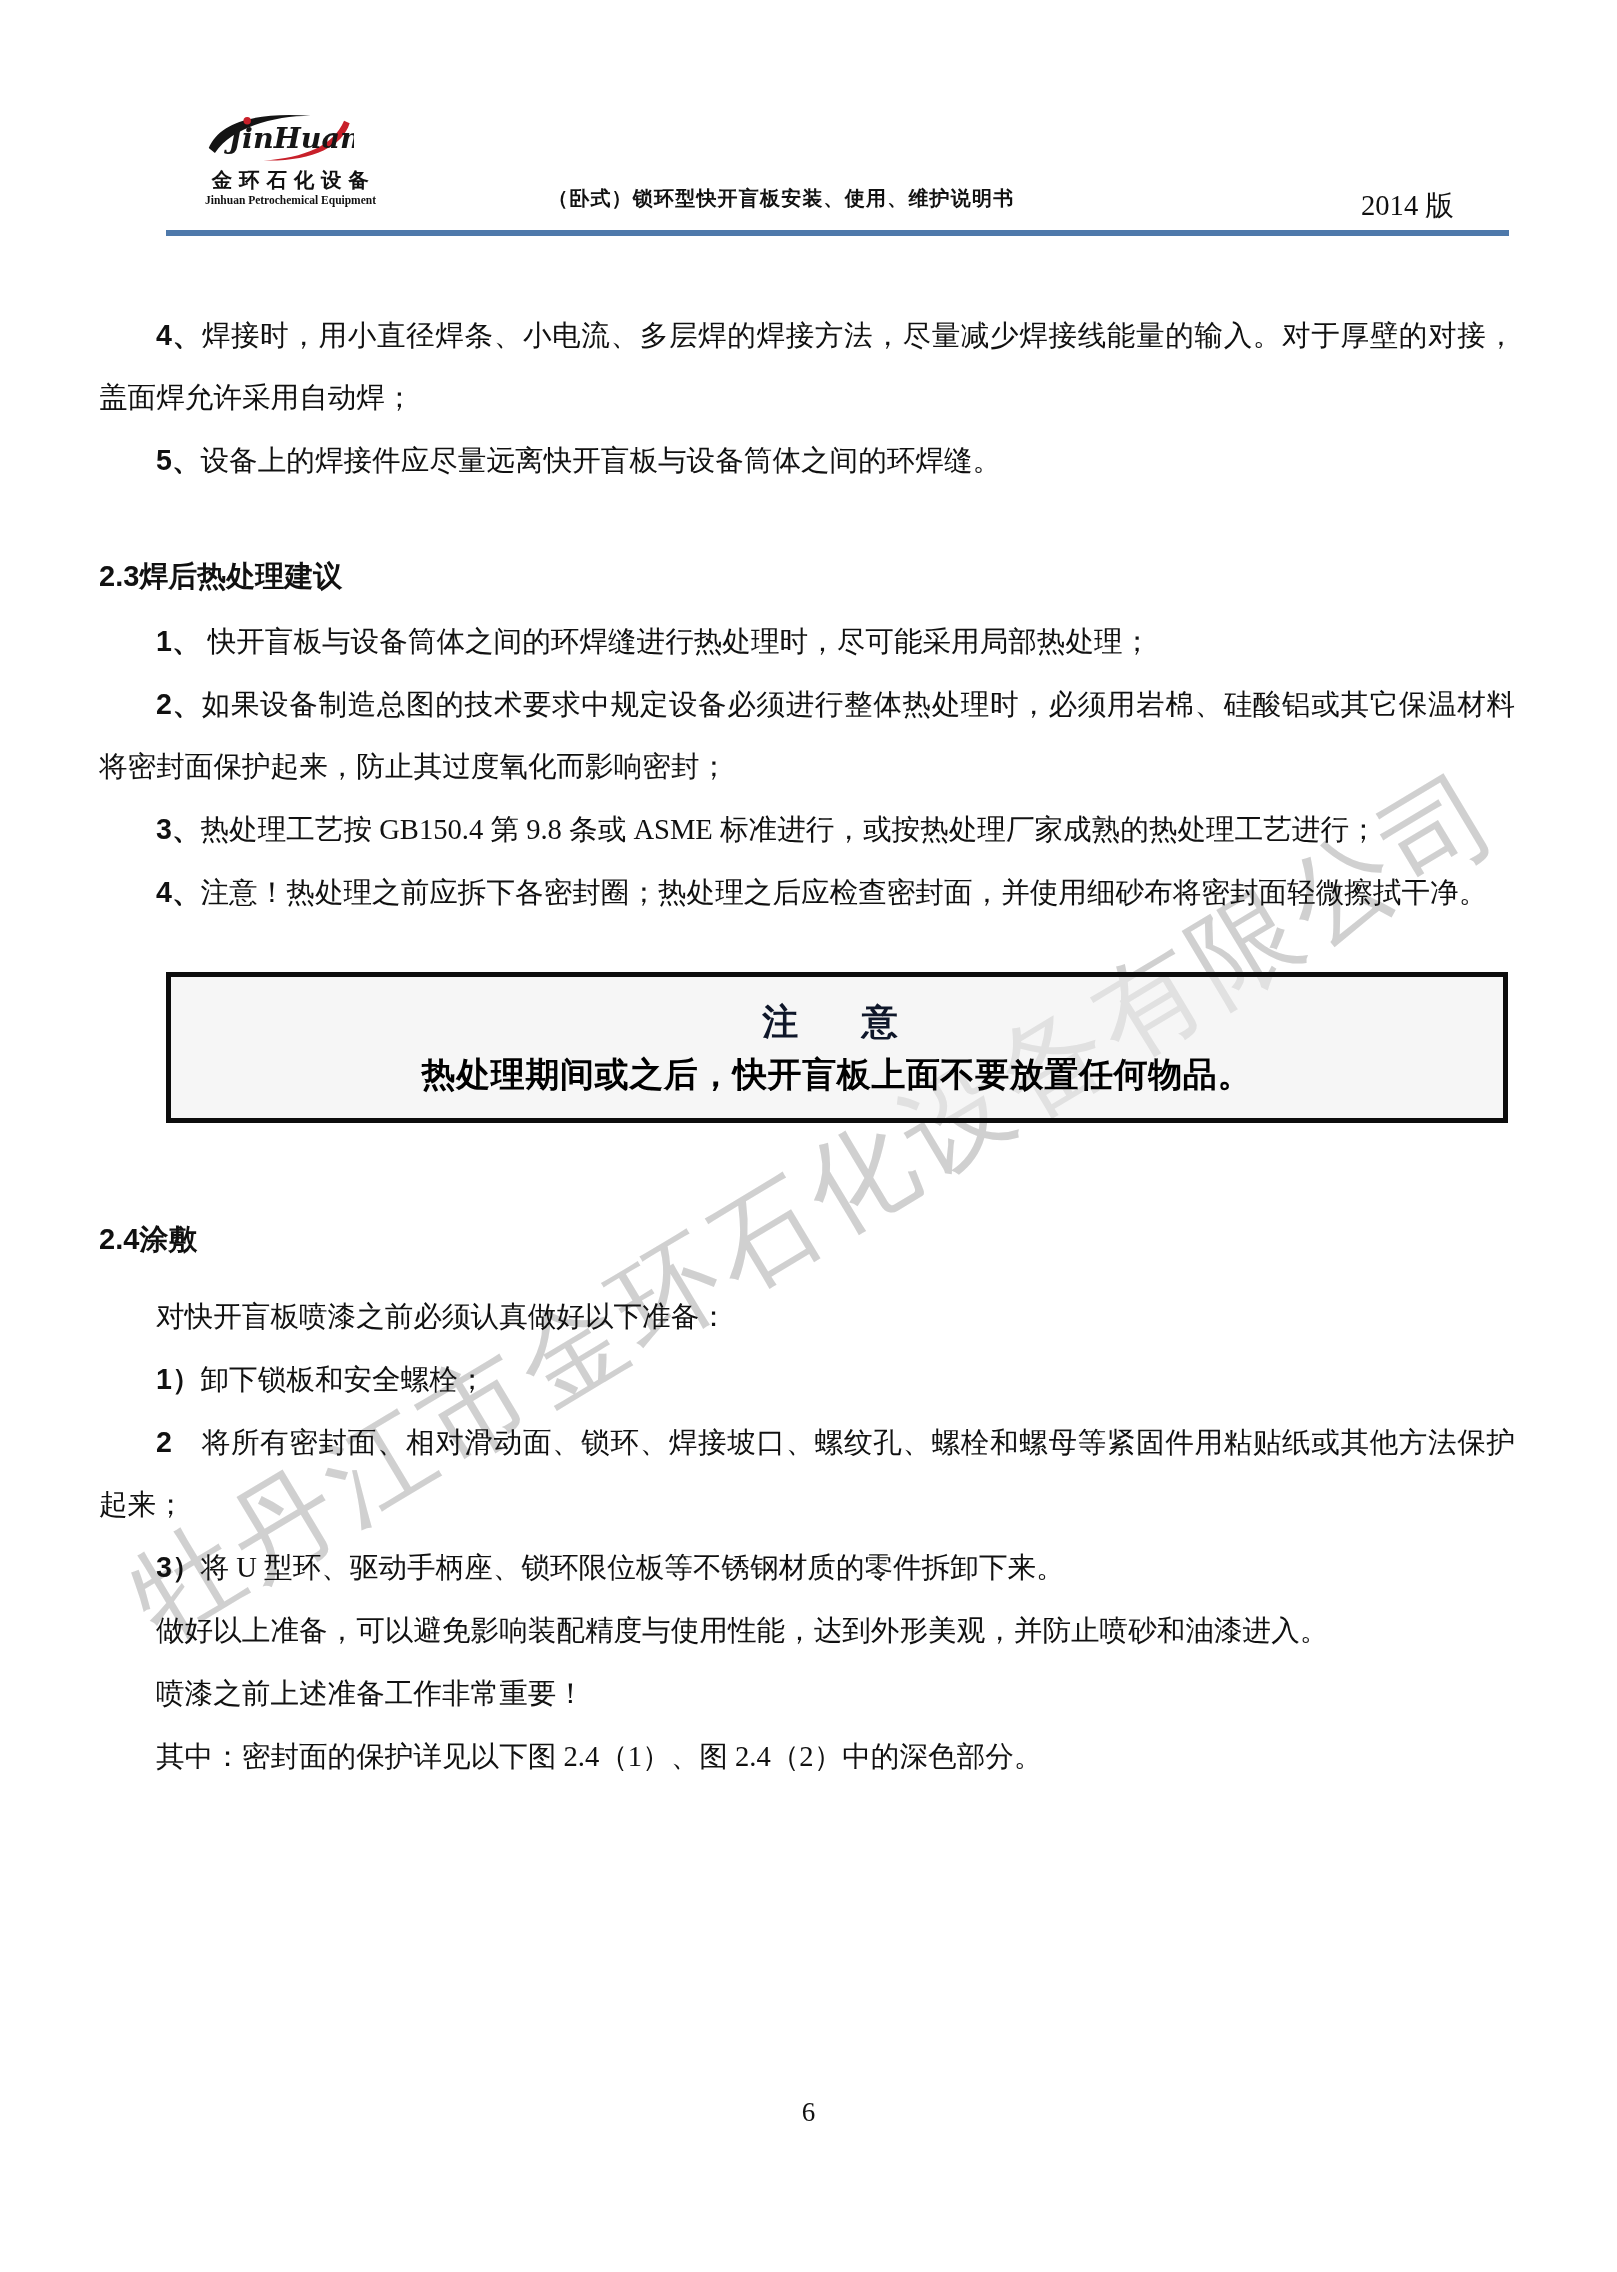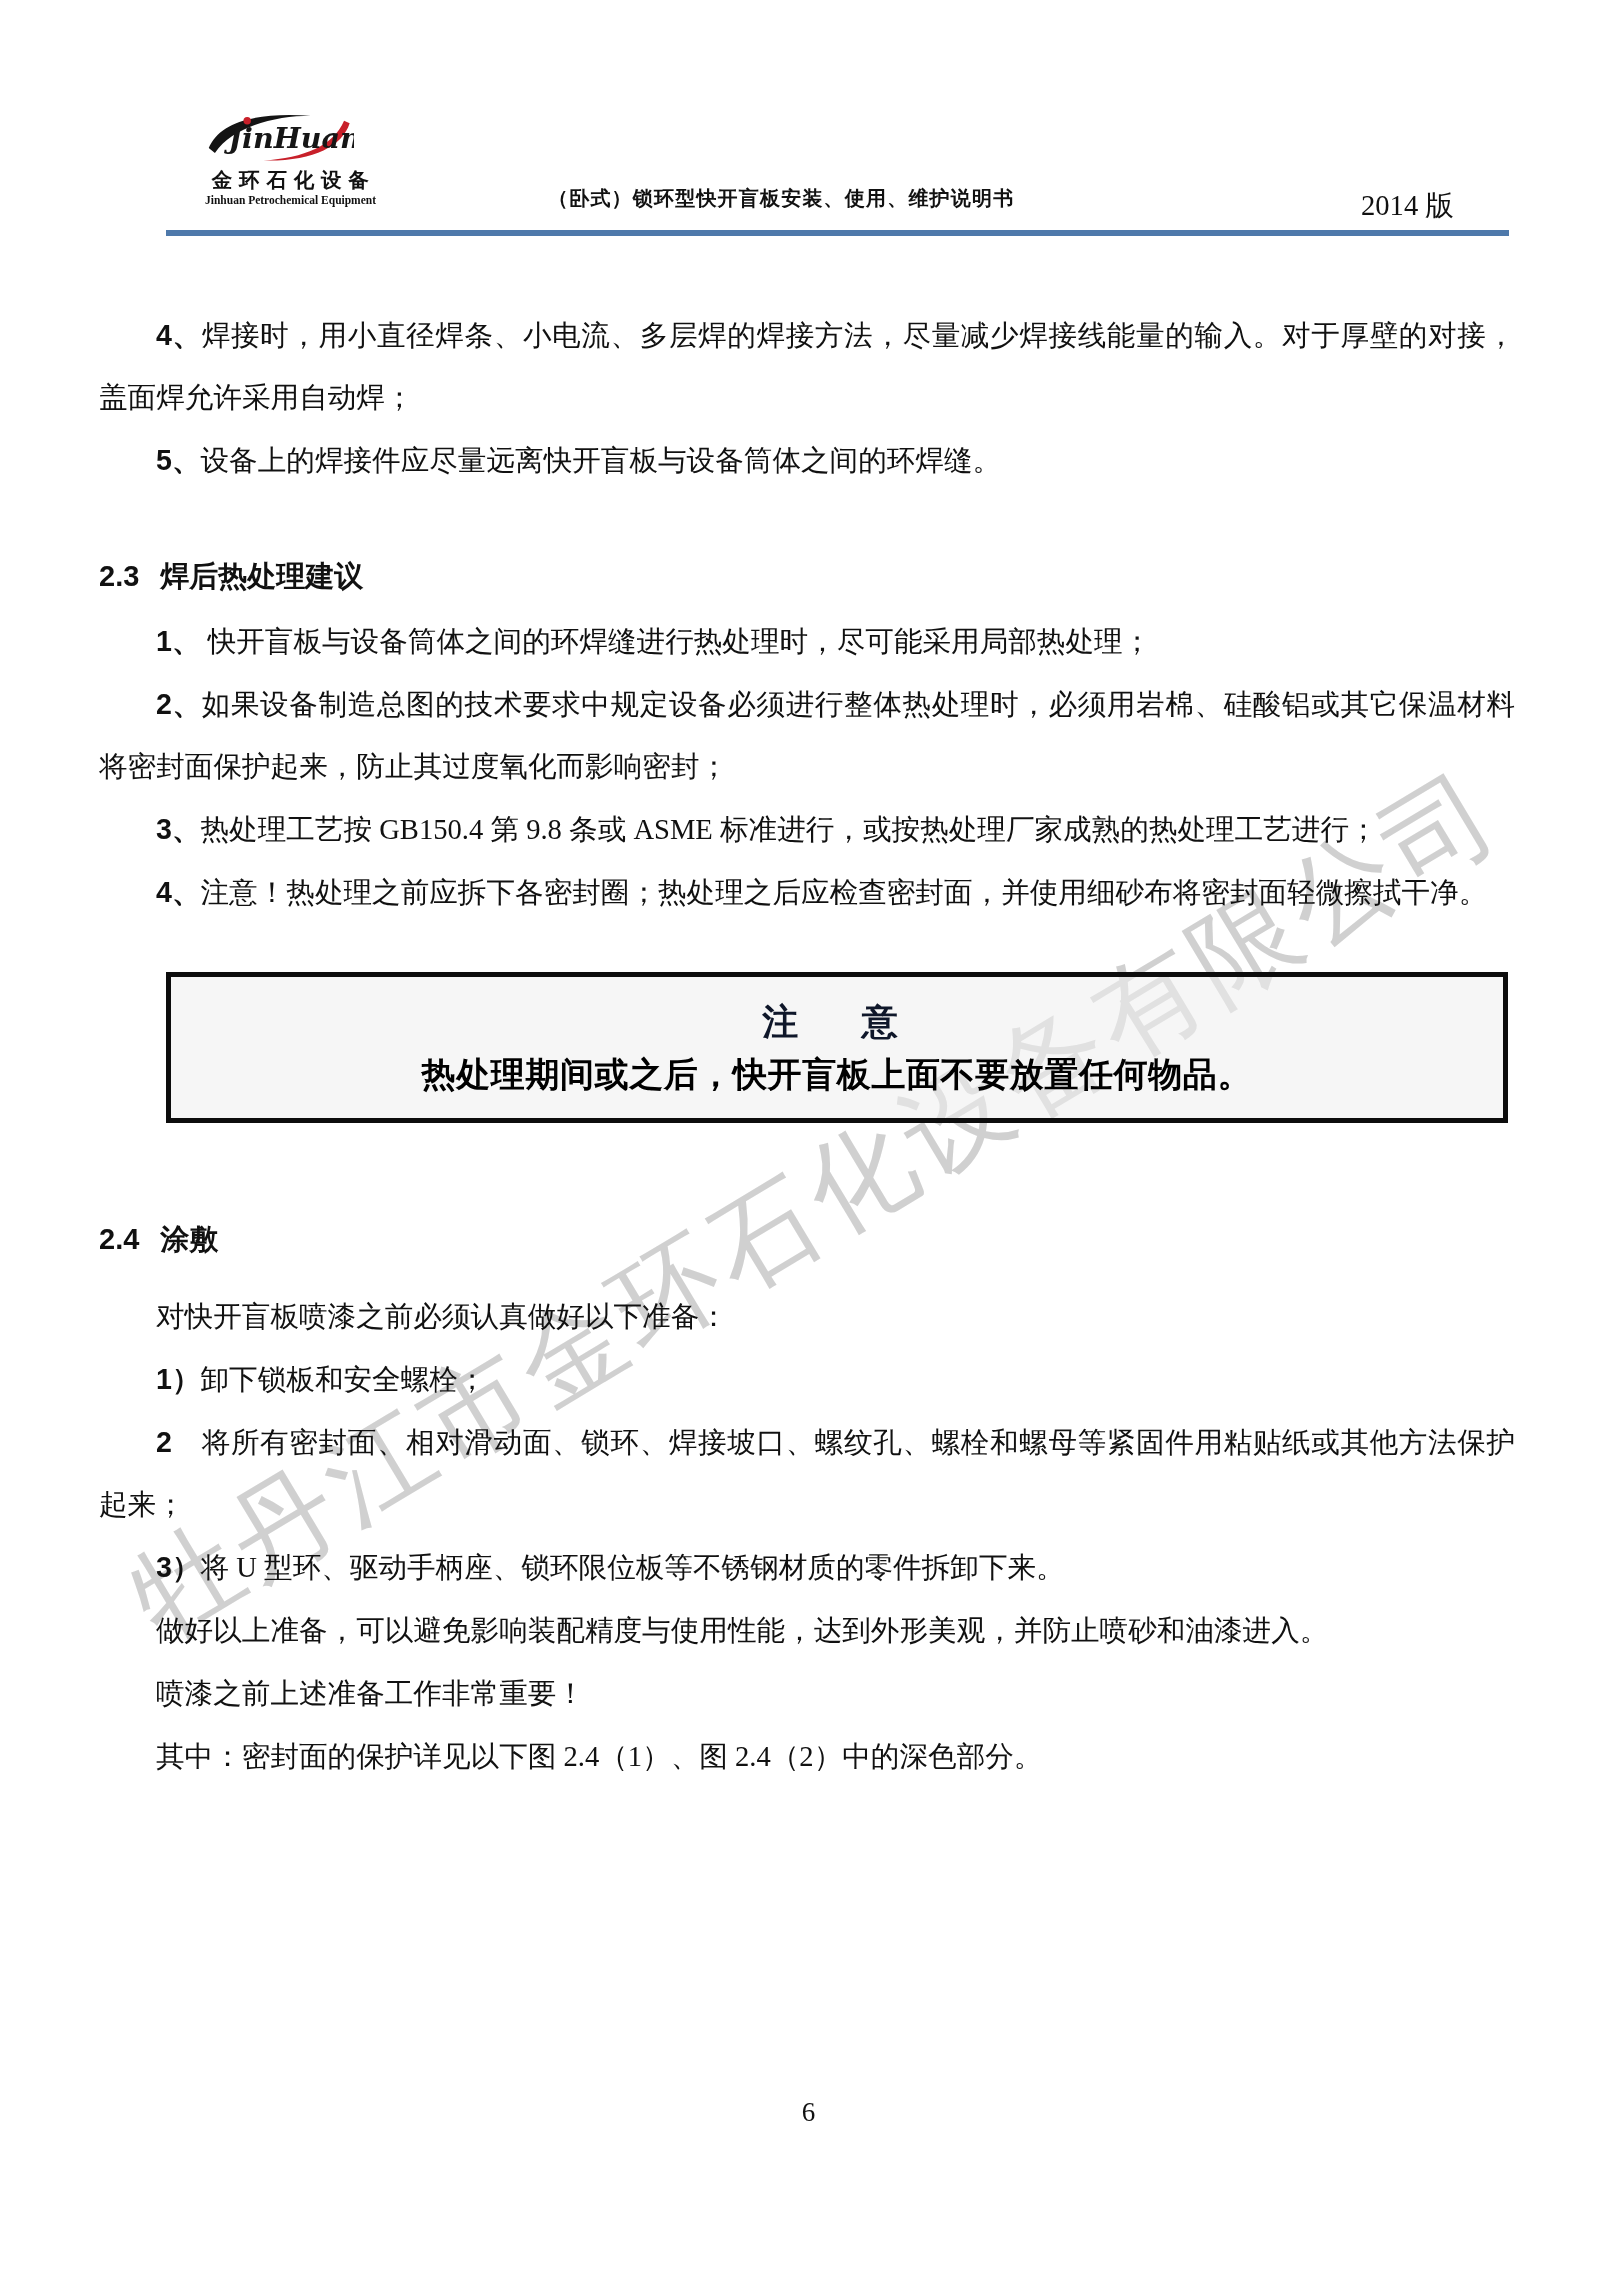--- a/index.html
+++ b/index.html
@@ -58,21 +58,21 @@
     text-align:justify; text-indent:57px;
   }
   .num{
     font-weight:bold;
     font-family:"Liberation Sans", sans-serif;
   }
   .sec-heading{
     font-family:"Liberation Sans", sans-serif;
     font-weight:bold; font-size:29px; line-height:62px; margin:0;
   }
-  .sec-heading .sec-num{ margin-right:21px; }
+  .sec-heading .sec-num{ }
   #h23{ margin-top:53px; }
   #s23-item-0{ margin-top:3.1px; }
   
   .notice{
     margin:48px 7.4px 0 67px;
     border:5.6px solid #0d0d0d;
     padding:22.3px 12.4px;
     text-align:center;
   }
   .notice-title{

